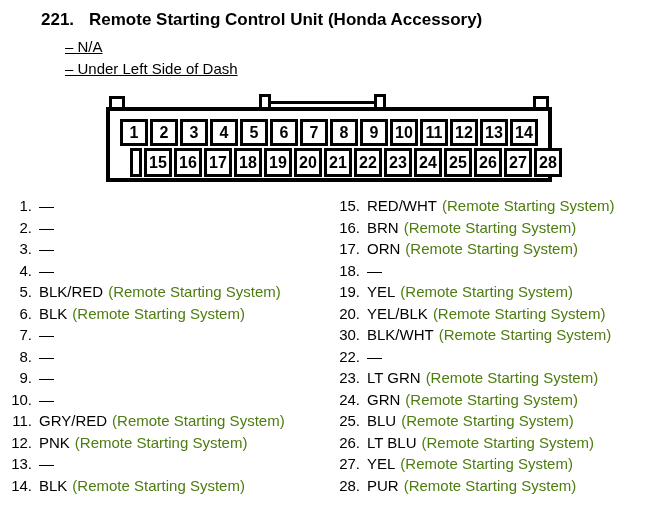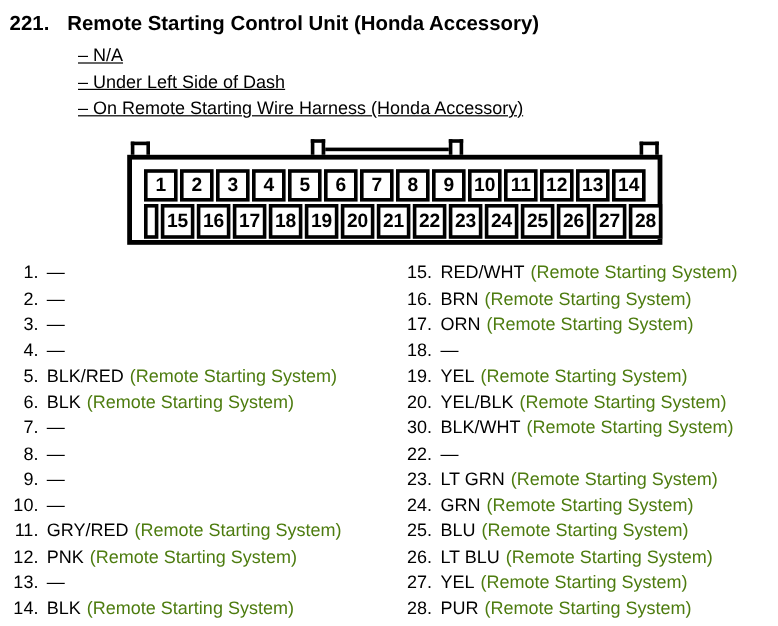--- a/index.html
+++ b/index.html
@@ -4,41 +4,41 @@
 <style>
   * { margin:0; padding:0; box-sizing:border-box; }
   html,body { background:#fff; }
   body {
     width:648px; height:522px; overflow:hidden; position:relative;
     font-family:"Liberation Sans", sans-serif; color:#000;
   }
   
   .header { padding:9px 0 0 8px; }
   .title-row { display:flex; font-weight:bold; font-size:17px; line-height:21px; }
-  .title-index { width:40px; flex:0 0 auto; }
+  .title-index { width:40px; flex:0 0 auto;margin-left:33px; }
   .title-text { margin-left:8px; }
   .notes { margin-left:57px; margin-top:6px; font-size:15px; line-height:22px;text-decoration:underline; }
   .note-line { white-space:pre; }
   
   .connector-wrap { position:relative; width:446px; height:88px; margin:14px 0 0 106px; }
   .notch { position:absolute; top:2px; width:16px; height:16px;
            border:3px solid #000; border-bottom:none; background:#fff; z-index:1; }
   .notch-left { left:3px; }
   .notch-right { right:3px; }
   .center-bar { position:absolute; left:162px; top:7px; width:114px; height:12px;
                 border:3px solid #000; background:#fff; z-index:1; }
   .post { position:absolute; top:0; width:12px; height:17px;
           border:3px solid #000; border-bottom:none; background:#fff; z-index:2; }
   .post-left { left:153px; }
   .post-right { left:268px; }
   .connector-body { position:absolute; left:0; top:13px; width:446px; height:75px;
                     border:4px solid #000; background:#fff; z-index:3; }
   .pin-row { display:flex; }
   .pin-row-top { margin:8px 0 0 10px; }
-  .pin-row-bottom { margin:2px 0 0 10px;text-align:center; }
+  .pin-row-bottom { margin:2px 0 0 20px;text-align:center; }
   .pin-cell { height:27px; width:28px; margin-right:2px; border:3px solid #000; background:#fff;
               display:flex; align-items:center; justify-content:center;
               font-weight:bold; font-size:16px; flex:0 0 auto; }
   .pin-row-bottom .pin-cell { height:29px; }
   .pin-cell-blank { width:12px; }
   
   .pin-lists { display:flex; margin-top:13px; font-size:15px; }
   .pin-col { display:flex; flex-direction:column; }
   .pin-col-left { margin-left:6px; width:328px; flex:0 0 auto; }
   .pin-line { display:flex; align-items:baseline; height:21.5px; line-height:21.5px; }
@@ -50,21 +50,20 @@
 <body>
 
 <div class="header">
   <div class="title-row">
     <span class="title-index">221.</span>
     <span class="title-text">Remote Starting Control Unit (Honda Accessory)</span>
   </div>
   <div class="notes">
     <div class="note-line">– N/A</div>
     <div class="note-line">– Under Left Side of Dash</div>
-    <div class="note-line">– On Remote Starting Wire Harness (Honda Accessory)</div>
   </div>
 </div>
 
 <div class="connector-wrap">
   <div class="notch notch-left"></div>
   <div class="notch notch-right"></div>
   <div class="center-bar"></div>
   <div class="post post-left"></div>
   <div class="post post-right"></div>
   <div class="connector-body">

